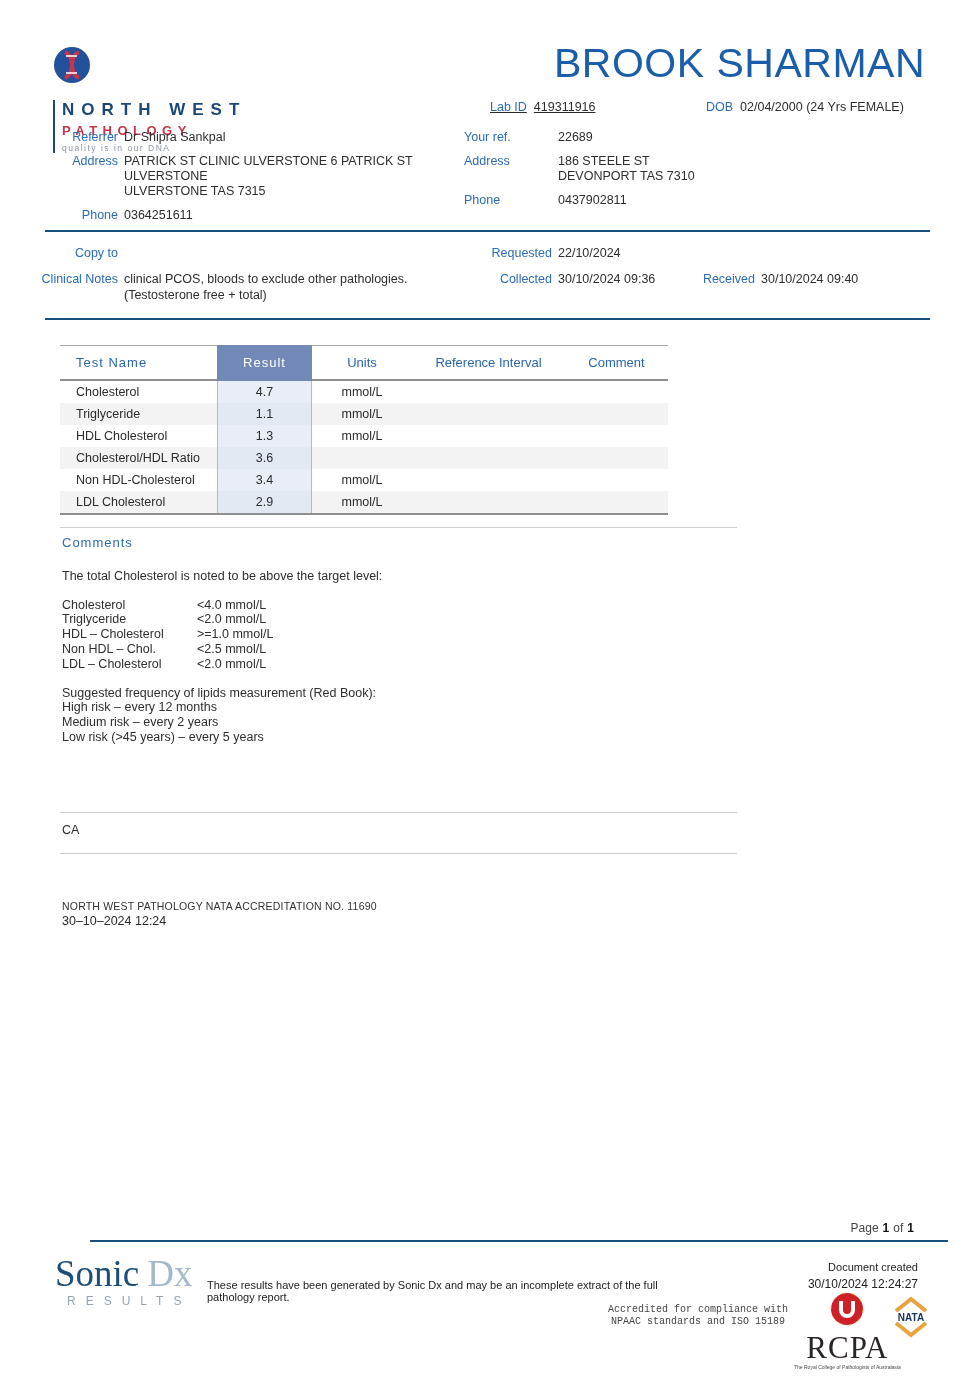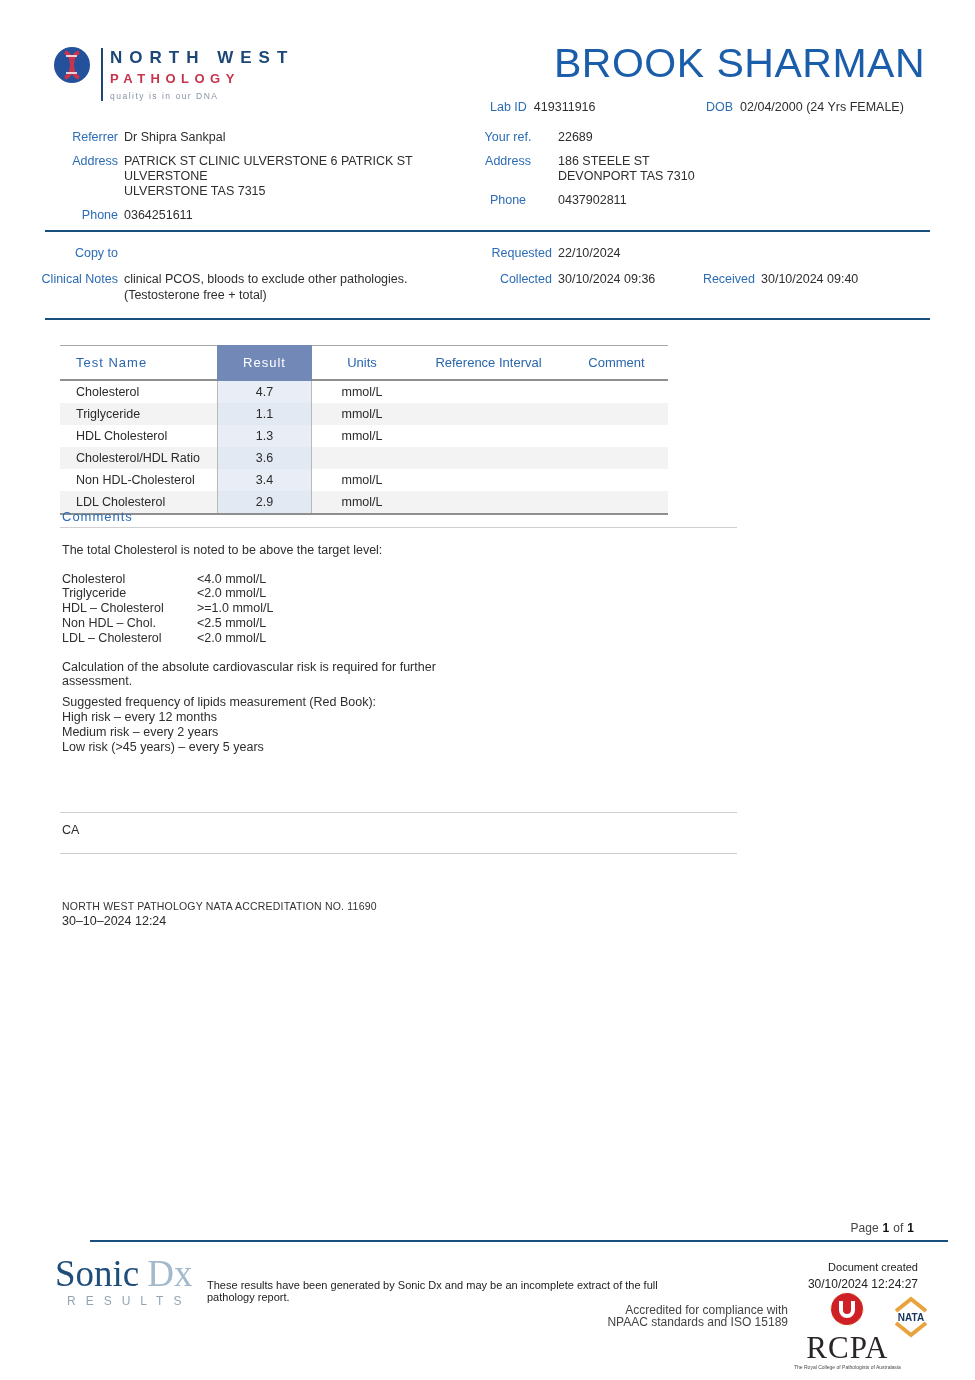--- a/index.html
+++ b/index.html
@@ -5,38 +5,38 @@
   * { margin:0; padding:0; box-sizing:border-box; }
   html,body { background:#e9e9e9; }
   body { font-family:"Liberation Sans", sans-serif; }
   .page {
     position:relative; width:975px; height:1380px; margin:0 auto;
     background:#ffffff; overflow:hidden; color:#2b2b2b;
   }
   .abs { position:absolute; }
 
   
-  .logo-block { left:53px; top:46px; display:flex; align-items:flex-start; gap:10px; }
+  .logo-block { left:53px; top:46px; display:flex; align-items:flex-start; gap:10px;flex-direction:column; }
   .logo-text { border-left:2px solid #1c4878; padding-left:7px; margin-top:2px; }
   .brand-line1 { font-size:17px; letter-spacing:7px; color:#1c4878; font-weight:bold; }
   .brand-line2 { font-size:13px; letter-spacing:5.5px; color:#c9344d; font-weight:bold; margin-top:3px; }
   .brand-tagline { font-size:8.5px; letter-spacing:1.5px; color:#8a94a4; margin-top:5px; }
 
   
   .patient-name { right:50px; top:40px; font-size:41px; color:#1a5dab; letter-spacing:0.5px; white-space:nowrap; }
 
   .lbl { color:#2c6cb5; font-size:12.5px; }
   .val { color:#2e2e2e; font-size:12.5px; }
 
   .id-row { left:490px; top:100px; width:440px; display:flex; }
   .pair { display:flex; gap:7px; }
 
   
   .lblbox-l { display:inline-block; width:78px; text-align:right; flex:none; }
-  .lblbox-r { display:inline-block; width:88px; text-align:center; flex:none; }
+  .lblbox-r { display:inline-block; width:88px; text-align:left; flex:none; }
   .col-left  { left:40px;  top:130px; width:420px; }
   .col-right { left:464px; top:130px; width:470px; }
   .inforow { display:flex; gap:6px; margin-bottom:9px; line-height:15px; }
 
   
   .rule-navy { height:2px; background:#17507e; }
   .rule-gray { height:1px; background:#cfcfcf; }
 
   
   .req-lbl-l { left:40px;  width:78px; text-align:right; }
@@ -56,21 +56,21 @@
   .c-units { width:100px; text-align:center; }
   .c-ref { width:153px; text-align:center; }
   .c-comment { width:103px; text-align:center; }
   .thead .c-result { background:#7289b8; color:#ffffff; height:36px; line-height:36px; letter-spacing:1px; }
   .thead .c-test { letter-spacing:1px; }
   .trow .c-result { background:#e9eef6; height:22px; line-height:22px;
                     border-left:1px solid #b9b9b9; border-right:1px solid #b9b9b9; }
   .trow.striped .c-result { background:#e3e9f3; }
 
   
-  .comments { left:62px; top:510px; width:690px; font-size:12.5px; line-height:14.8px; color:#2e2e2e; }
+  .comments { left:62px; top:536px; width:690px; font-size:12.5px; line-height:14.8px; color:#2e2e2e; }
   .comments-heading { color:#2c6cb5; font-size:13px; letter-spacing:1px; margin-bottom:18px; }
   .comments .para { margin-bottom:14px; }
   .target-row { display:flex; }
   .target-name { width:135px; flex:none; }
   .freq-heading { margin-top:6px; }
 
   .signoff { left:62px; top:823px; font-size:12.5px; }
   .accred { left:62px; top:871px; font-size:10.5px; color:#333; letter-spacing:0.2px;margin-top:29px; }
   .report-date { left:62px; top:914px; font-size:12.5px; }
 
@@ -82,21 +82,21 @@
   .sonic-line1 { font-family:"Liberation Serif", serif; font-size:37px; line-height:36px; }
   .sonic-a { color:#1e4e79; }
   .sonic-b { color:#a4b9cc; margin-left:8px; }
   .sonic-line2 { font-size:12px; letter-spacing:10px; color:#93a5b5; margin-top:2px; margin-left:12px; }
 
   .disclaimer { left:207px; top:1279px; width:460px; font-size:11px; color:#222; }
 
   .doc-created-lbl { right:57px; top:1261px; font-size:11px; color:#222; }
   .doc-created-val { right:57px; top:1277px; font-size:12px; color:#222; }
 
-  .npaac { right:187px; top:1304px; text-align:right; font-size:12px; line-height:12px; color:#444; }
+  .npaac { right:187px; top:1304px; text-align:center; font-size:10px; line-height:12px; color:#444;font-family:Liberation Mono, monospace; }
 
   .rcpa { left:794px; top:1292px; display:flex; flex-direction:column; align-items:center; }
   .rcpa-top { display:flex; align-items:center; gap:3px;flex-direction:column; }
   .rcpa-text { font-family:"Liberation Serif", serif; font-size:31px; color:#2a2526; letter-spacing:1px; line-height:30px; }
   .rcpa-caption { font-size:5px; color:#4a4a4a; margin-top:1px; white-space:nowrap; }
 
   .nata { left:893px; top:1296px; }
 </style>
 </head>
 <body>
@@ -115,21 +115,21 @@
     <div class="logo-text">
       <div class="brand-line1">NORTH WEST</div>
       <div class="brand-line2">PATHOLOGY</div>
       <div class="brand-tagline">quality is in our DNA</div>
     </div>
   </div>
 
   <div class="abs patient-name">BROOK SHARMAN</div>
 
   <div class="abs id-row">
-    <span class="pair" style="width:216px;">
+    <span class="pair" style="width:216px;text-decoration:underline;">
       <span class="lbl">Lab ID</span>
       <span class="val">419311916</span>
     </span>
     <span class="pair">
       <span class="lbl">DOB</span>
       <span class="val">02/04/2000 (24 Yrs FEMALE)</span>
     </span>
   </div>
 
   <div class="abs col-left">
@@ -259,24 +259,20 @@
       <div class="target-row">
         <span class="target-name">Non HDL – Chol.</span>
         <span>&lt;2.5 mmol/L</span>
       </div>
       <div class="target-row">
         <span class="target-name">LDL – Cholesterol</span>
         <span>&lt;2.0 mmol/L</span>
       </div>
     </div>
 
-    <div>
-      <div>Calculation of the absolute cardiovascular risk is required for further</div>
-      <div>assessment.</div>
-    </div>
 
     <div class="freq-heading">Suggested frequency of lipids measurement (Red Book):</div>
     <div>
       <div>High risk – every 12 months</div>
       <div>Medium risk – every 2 years</div>
       <div>Low risk (&gt;45 years) – every 5 years</div>
     </div>
   </div>
 
   <div class="abs rule-gray" style="left:60px; top:812px; width:677px;"></div>

